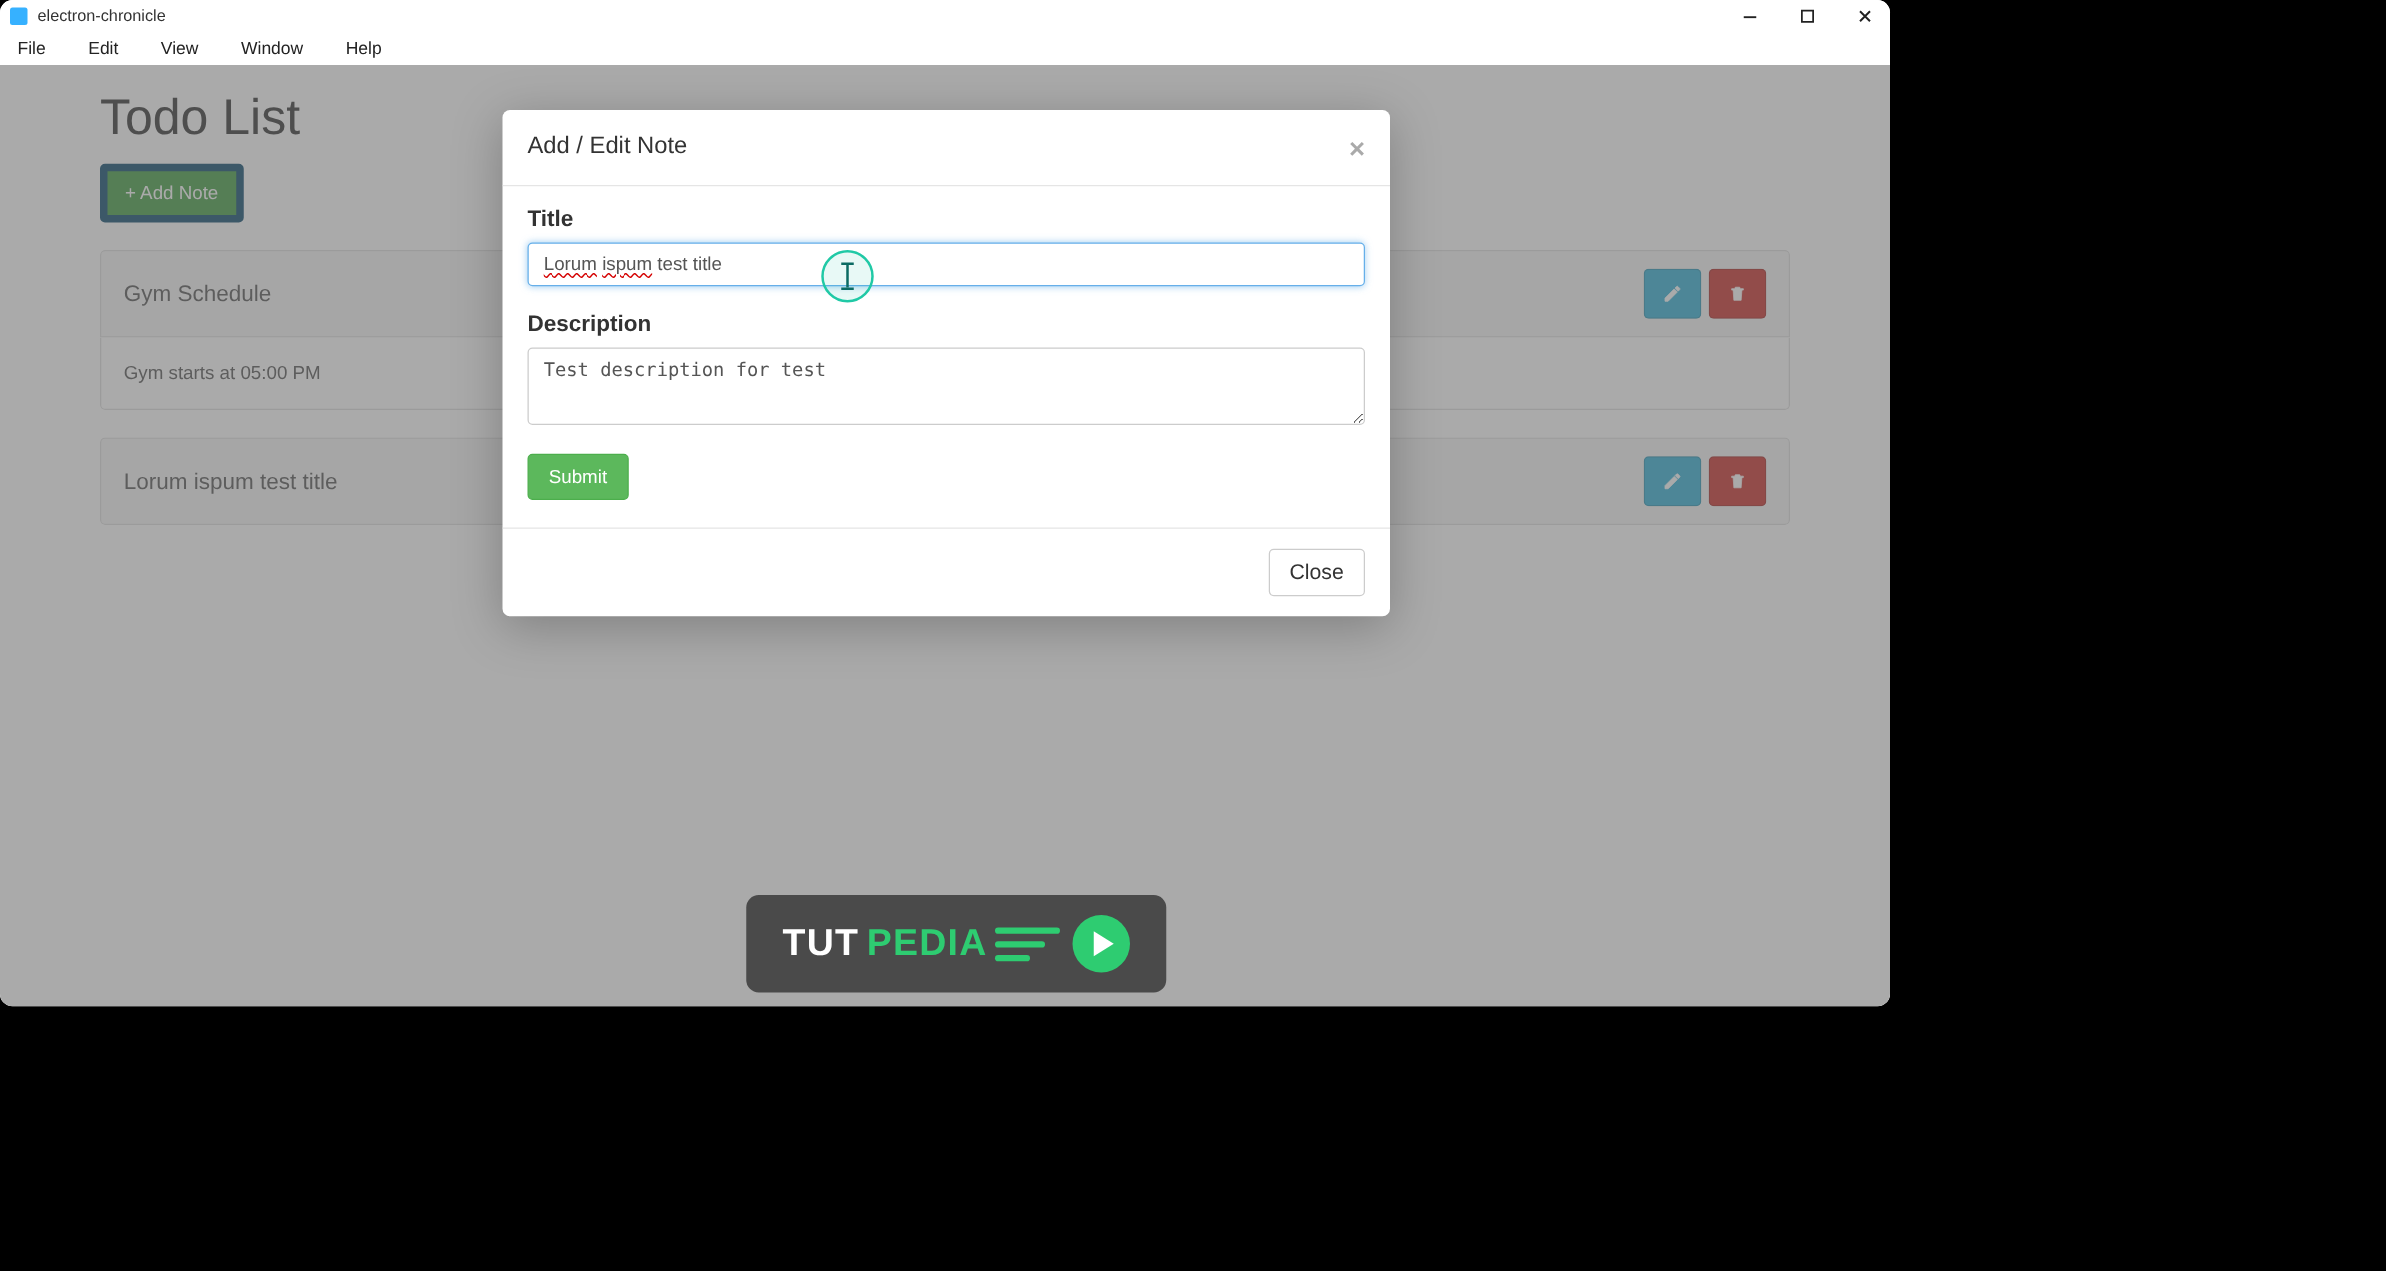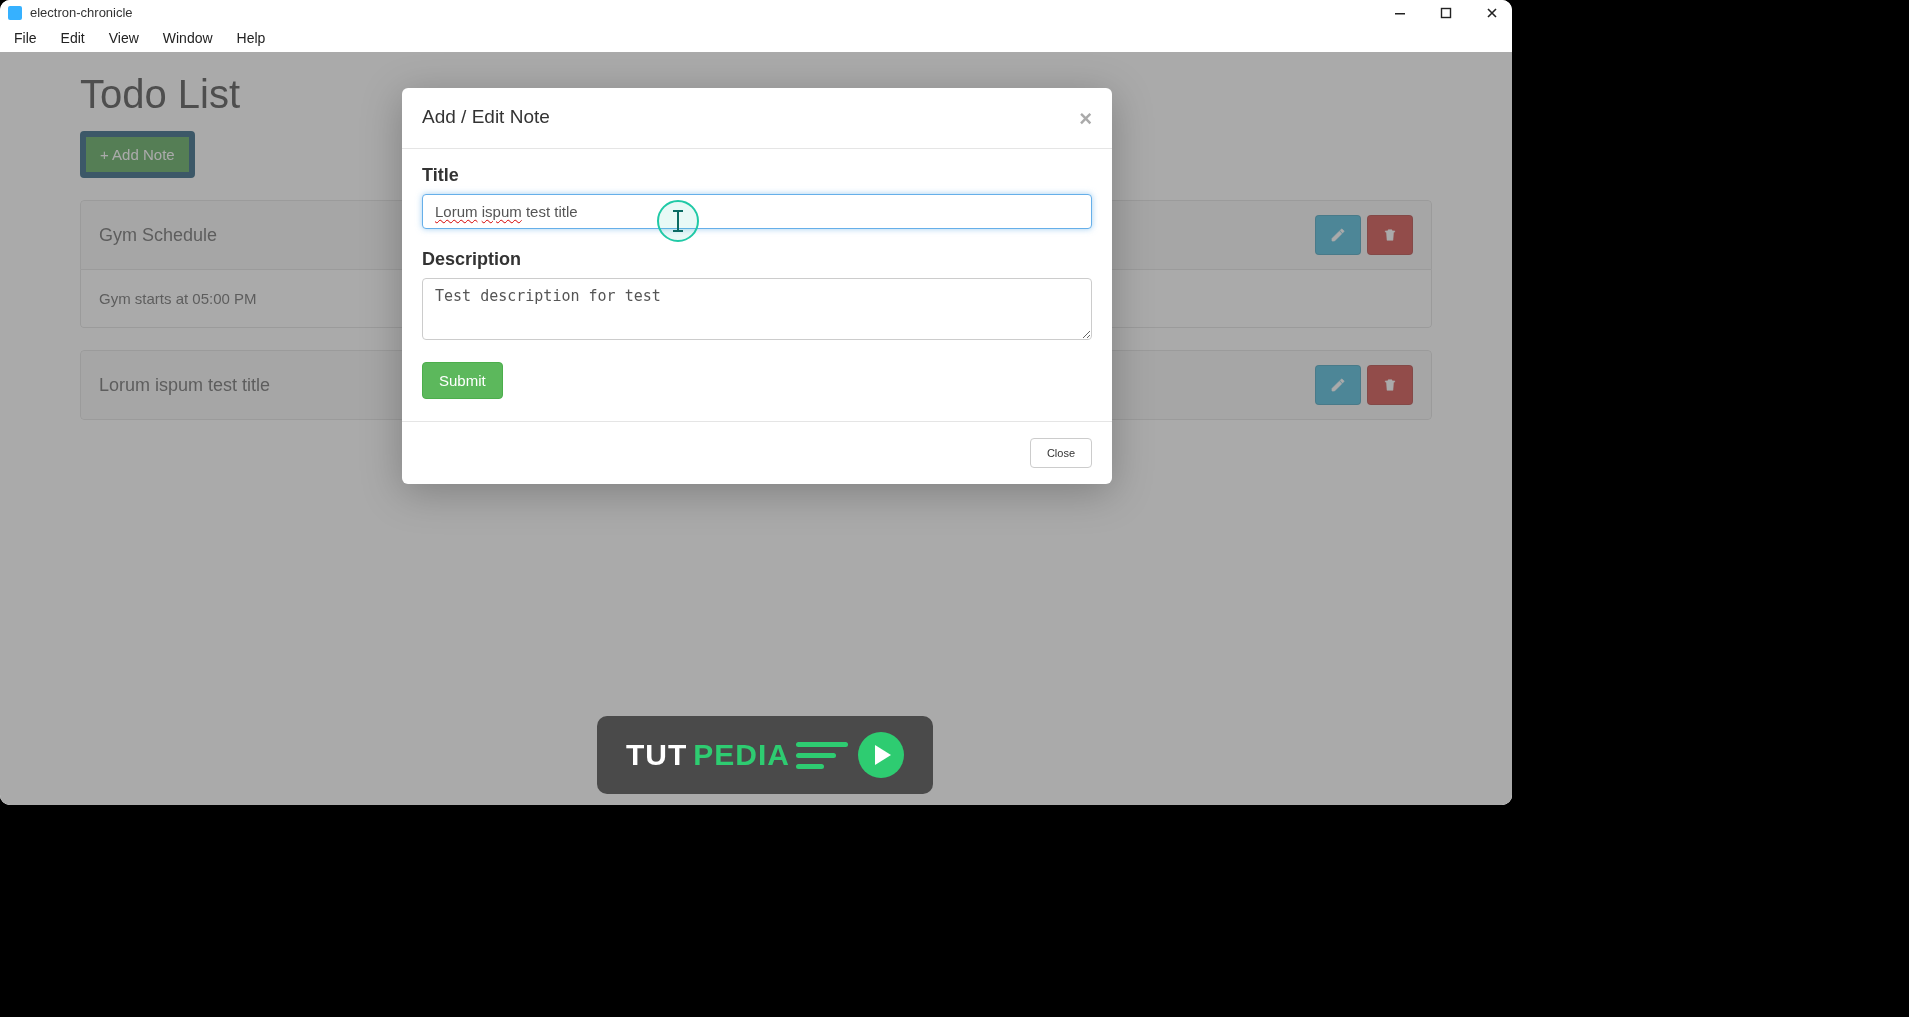--- a/index.html
+++ b/index.html
@@ -37,21 +37,21 @@
   .titlebar .spacer { flex: 1; }
   .win-controls { display: flex; gap: 22px; font-size: 13px; }
   .win-btn { width: 24px; text-align: center; cursor: default; color: #222; }
   .win-btn svg { display: block; margin: 0 auto; }
 
   
   .menubar {
     height: 27px;
     display: flex;
     align-items: center;
-    gap: 4px;
+    gap: 14px;
     padding: 0 4px;
     font-size: 14px;
     color: #222;
     background: #fff;
     border-bottom: 1px solid transparent;
   }
   .menubar .menu-item { padding: 3px 10px; cursor: default; }
 
   
   .page {
@@ -170,21 +170,21 @@
     border-top: 1px solid #e5e5e5;
     padding: 16px 20px;
     text-align: right;
   }
   .close-btn {
     background: #fff;
     border: 1px solid #ccc;
     color: #333;
     border-radius: 4px;
     padding: 8px 16px;
-    font-size: 11px;
+    font-size: 17px;
     cursor: pointer;
   }
 
   
   .title-wrap { position: relative; }
   .title-wrap input { color: transparent; caret-color: #333; }
   .title-overlay {
     position: absolute;
     left: 13px; top: 9px;
     font-size: 15px;

